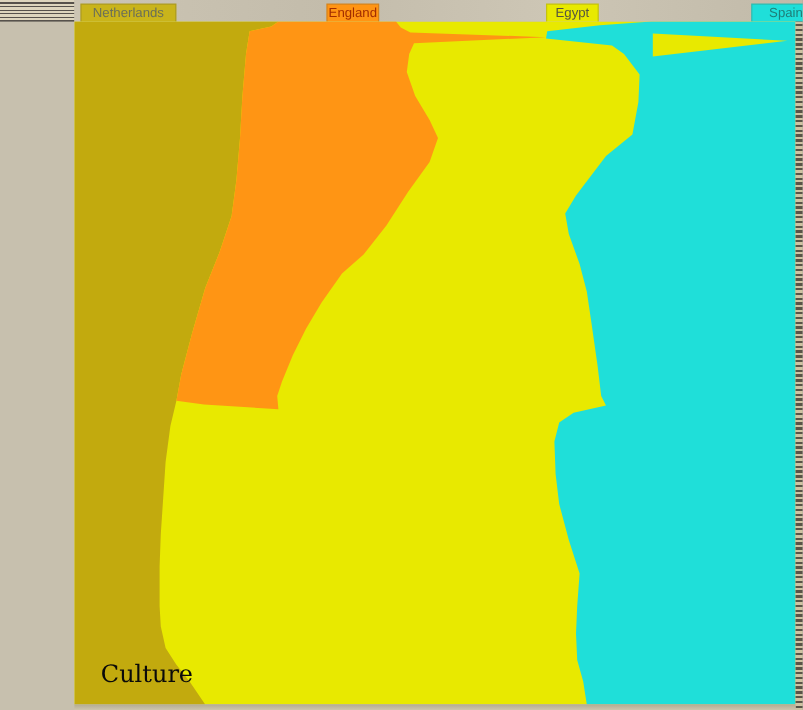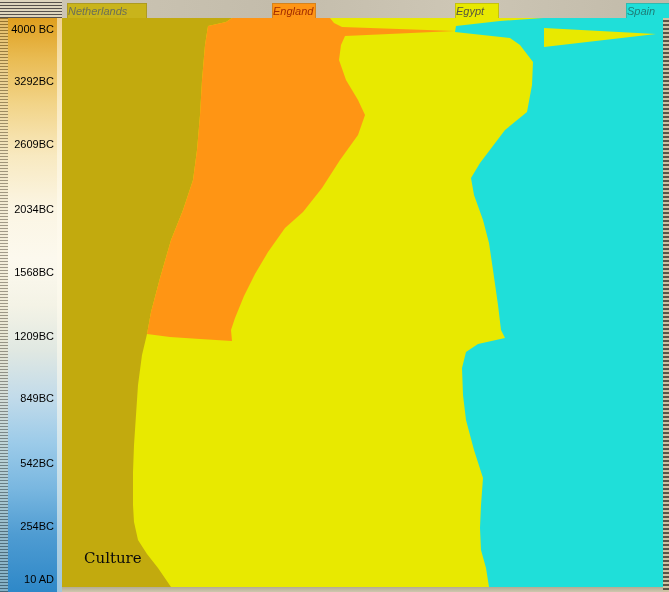--- a/index.html
+++ b/index.html
@@ -10,23 +10,23 @@
   .corner {
     position:absolute; left:0; top:0; width:62px; height:18px;
     background:repeating-linear-gradient(to bottom,#ded6be 0 2px,#57524c 2px 3px);
   }
   .topbar {
     position:absolute; left:62px; top:0; width:607px; height:18px;
     background:linear-gradient(90deg,#ccc5b4,#c3bcab 35%,#cdc6b5 65%,#c1baa9);
   }
   .tab {
     position:absolute; top:3px; height:15px; line-height:15px;
-    font-size:11px; box-sizing:border-box;
+    font-size:11px; text-align:center; box-sizing:border-box;
     border:1px solid rgba(90,80,50,0.25); border-bottom:none;
-    white-space:nowrap; overflow:hidden;font-style:italic;
+    white-space:nowrap; overflow:hidden;
   }
   .sidebar {
     position:absolute; left:0; top:18px; width:62px; height:574px;
     background:linear-gradient(to bottom,
       #df9f1e 0%, #e9bb52 7%, #f2d488 15%, #f8e9c0 24%,
       #fbf5e3 33%, #fcf9ee 42%, #f4f3e6 50%, #e0e8e2 58%,
       #c2dbea 66%, #9ccbe9 74%, #79b7e0 82%, #4f9cd2 90%, #2e88c8 100%);
   }
   .sidebar-ticks {
     position:absolute; left:0; top:0; width:8px; height:100%;
@@ -38,21 +38,21 @@
     background:rgba(255,252,238,0.55);
   }
   .tick-label {
     position:absolute; left:4px; width:52px; text-align:right;
     padding-right:2px; box-sizing:border-box;
     font-size:11px; color:#000; letter-spacing:0px;
   }
   #chart { position:absolute; left:62px; top:18px; }
   .caption {
     position:absolute; font-family:"DejaVu Serif","Liberation Serif",serif;
-    font-size:15px; color:#0a0a0a;
+    font-size:20px; color:#0a0a0a;
   }
   .right-ruler {
     position:absolute; left:663px; top:18px; width:6px; height:574px;
     background:repeating-linear-gradient(to bottom,#cfc3a3 0 2px,#5a5448 2px 4px);
   }
   .bottom-strip {
     position:absolute; left:62px; top:587px; width:601px; height:5px;
     background:linear-gradient(to bottom,#b3ab93,#cfc7ae);
   }
 </style>
@@ -60,34 +60,20 @@
 <body>
 
 <div class="frame">
   <div class="corner"></div>
   <div class="topbar" id="topbar">
       <div class="tab" style="left: 5px; width: 80px; background: rgb(201, 180, 27); color: rgb(107, 111, 88);">Netherlands</div>
       <div class="tab" style="left: 210px; width: 44px; background: rgb(255, 149, 20); color: rgb(163, 45, 0);">England</div>
       <div class="tab" style="left: 393px; width: 44px; background: rgb(232, 233, 0); color: rgb(85, 85, 63);">Egypt</div>
       <div class="tab" style="left: 564px; width: 58px; background: rgb(31, 223, 217); color: rgb(31, 125, 120);">Spain</div>
     </div>
-  <div class="sidebar" id="sidebar">
-    <div class="sidebar-ticks"></div>
-    <div class="sidebar-highlight"></div>
-  <div class="tick-label" style="top: 5px;">4000 BC</div>
-      <div class="tick-label" style="top: 57px;">3292BC</div>
-      <div class="tick-label" style="top: 120px;">2609BC</div>
-      <div class="tick-label" style="top: 185px;">2034BC</div>
-      <div class="tick-label" style="top: 248px;">1568BC</div>
-      <div class="tick-label" style="top: 312px;">1209BC</div>
-      <div class="tick-label" style="top: 374px;">849BC</div>
-      <div class="tick-label" style="top: 439px;">542BC</div>
-      <div class="tick-label" style="top: 502px;">254BC</div>
-      <div class="tick-label" style="top: 555px;">10 AD</div>
-    </div>
   <svg id="chart" width="601" height="569" viewBox="62 18 601 569">
       <polygon points="62,18 663,18 663,587 62,587" fill="#e8e900" stroke="none"></polygon>
       <polygon points="62,18 232,18 226,22 208,26 205,45 202,80 200,115 197,150 193,180 183,210 171,240 160,278 151,312 147,334 142,355 138,385 136,415 134,445 133,472 133,505 134,522 138,540 147,554 158,568 171,587 62,587" fill="#c2aa0e" stroke="none"></polygon>
       <polygon points="232,18 330,18 334,23 342,27 455,31 345,36 341,45 339,60 346,80 358,100 365,115 358,135 340,160 322,188 303,212 285,228 268,252 255,274 244,296 235,318 231,330 232,341 200,339 170,337 147,334 151,312 160,278 171,240 183,210 193,180 197,150 200,115 202,80 205,45 208,26 226,22" fill="#ff9514" stroke="none"></polygon>
       <polygon points="543,18 663,18 663,587 489,587 486,568 481,550 480,528 481,505 483,478 474,450 466,420 463,395 462,368 466,352 478,344 505,338 501,330 498,305 493,270 489,243 483,220 474,195 471,178 480,163 505,130 527,112 532,85 533,62 520,45 510,38 455,32 456,26 500,21" fill="#1fdfd9" stroke="none"></polygon>
       <polygon points="544,28 656,34 544,47" fill="#e8e900" stroke="none"></polygon>
     </svg>
   <div class="caption" style="left: 84px; top: 549px;">Culture</div>
   <div class="right-ruler"></div>
   <div class="bottom-strip"></div>

